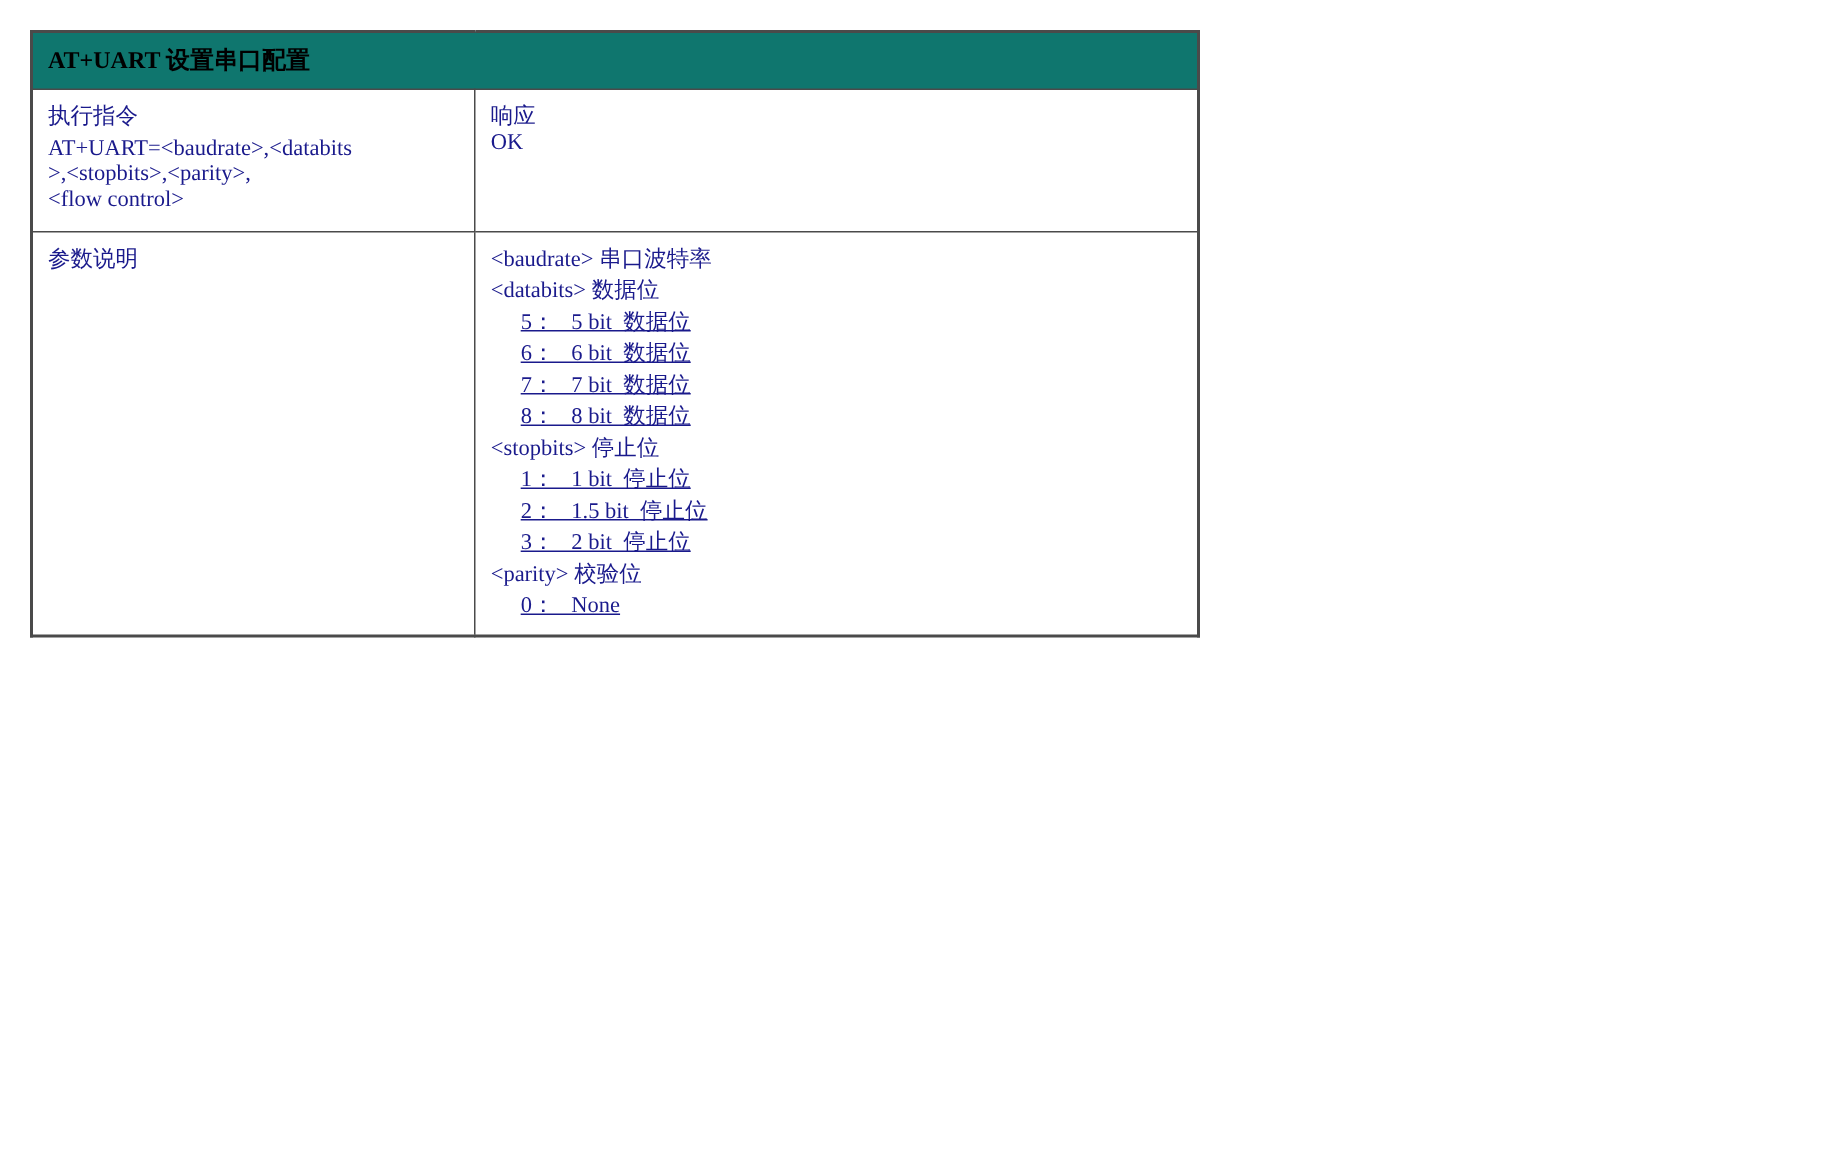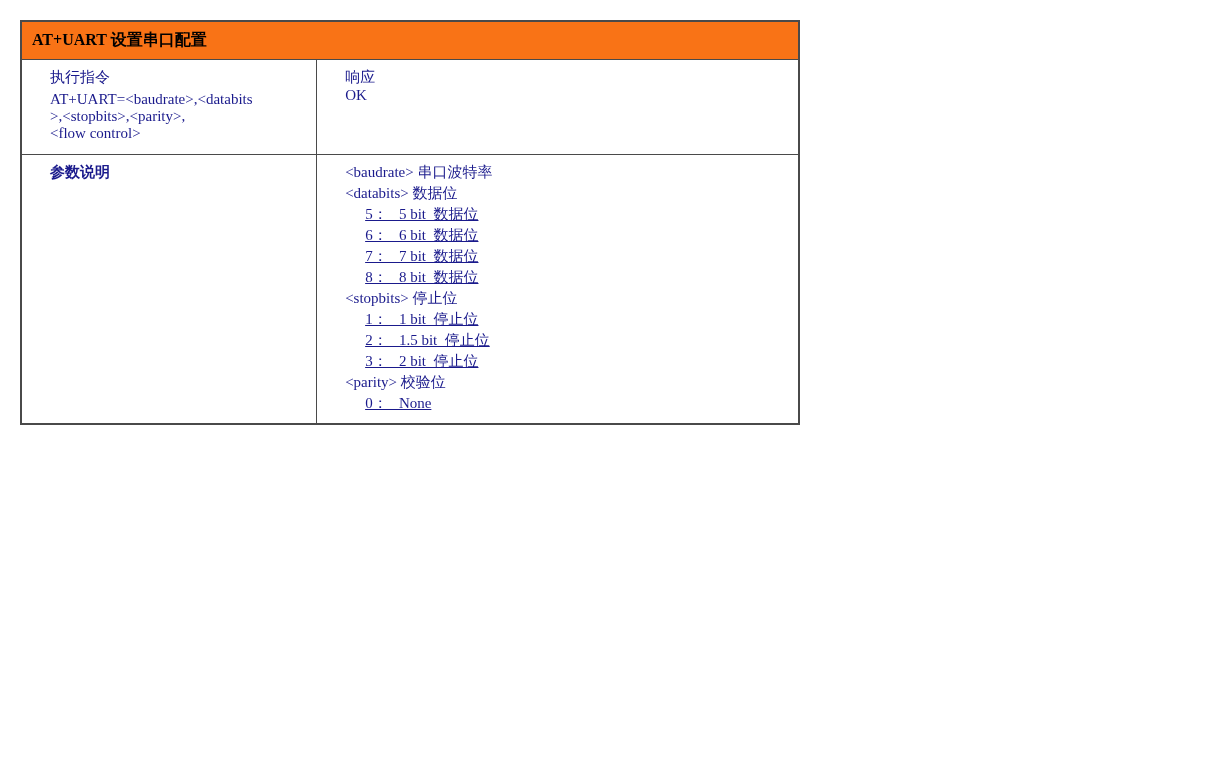--- a/index.html
+++ b/index.html
@@ -16,32 +16,32 @@
       padding: 20px;
     }
 
     table {
       width: 780px;
       border-collapse: collapse;
       border: 2px solid #4a4a4a;
     }
 
     .header-row td {
-      background-color: #f97316;
+      background-color: #0f766e;
       font-weight: bold;
       font-size: 16px;
       padding: 8px 10px;
       border: 1px solid #4a4a4a;
       color: #000000;
       margin-left: 36px;
     }
 
     .content-row td {
       vertical-align: top;
-      padding: 8px 28px;
+      padding: 8px 10px;
       border: 1px solid #4a4a4a;
     }
 
     .left-col {
       width: 38%;
     }
 
     .right-col {
       width: 62%;
     }
@@ -51,21 +51,20 @@
       color: #1a1a8c;
       font-family: "SimSun", serif;
     }
 
     .response-text {
       color: #1a1a8c;
     }
 
     .param-label {
       color: #1a1a8c;
-      font-weight: bold;
     }
 
     .param-detail {
       color: #1a1a8c;
       margin-bottom: 2px;
     }
 
     .indent {
       padding-left: 20px;
       text-decoration: underline;

